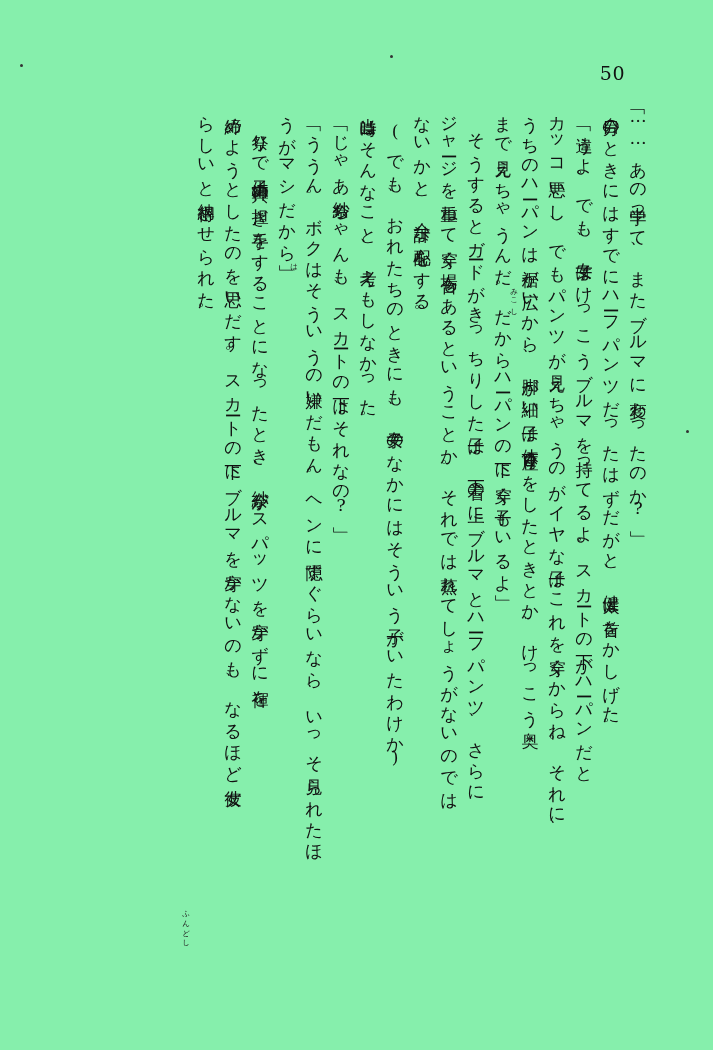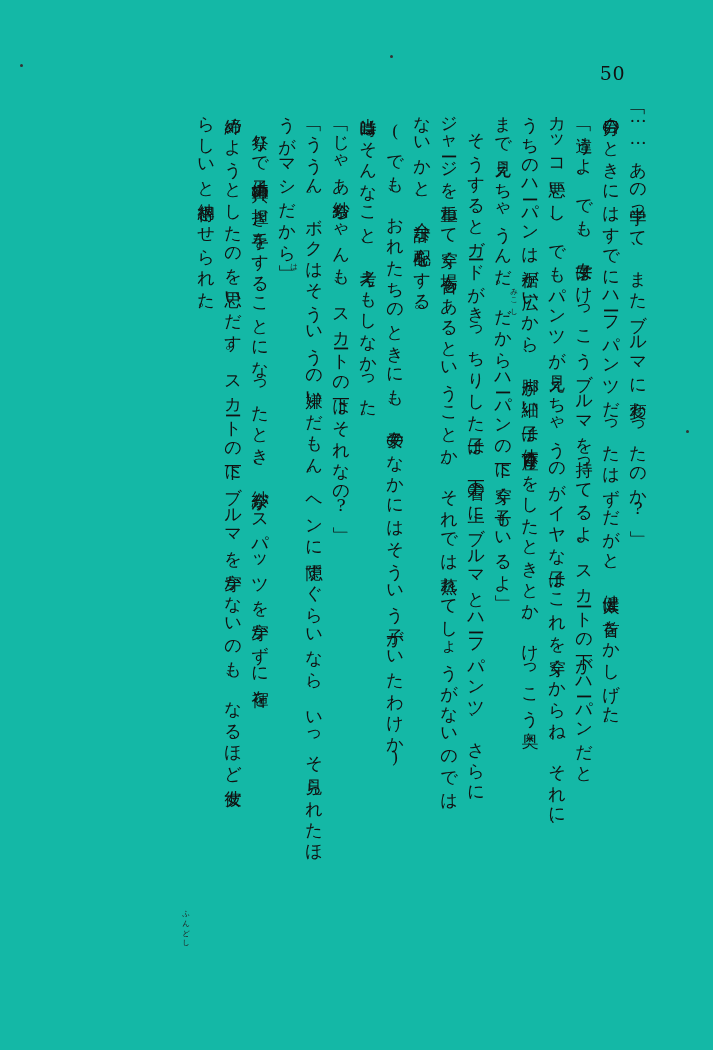--- a/index.html
+++ b/index.html
@@ -15,21 +15,21 @@
     color: #0d0d0d;
     overflow: hidden;
   }
 
   .page {
     position: absolute;
     left: 0;
     top: 0;
     width: 713px;
     height: 1050px;
-    background: #14b8a6;
+    background: #86efac;
   }
 
   
   .page-number {
     position: absolute;
     top: 62px;
     right: 88px;
     font-size: 19px;
     font-family: "DejaVu Serif", "Liberation Serif", serif;
     letter-spacing: 0.5px;

